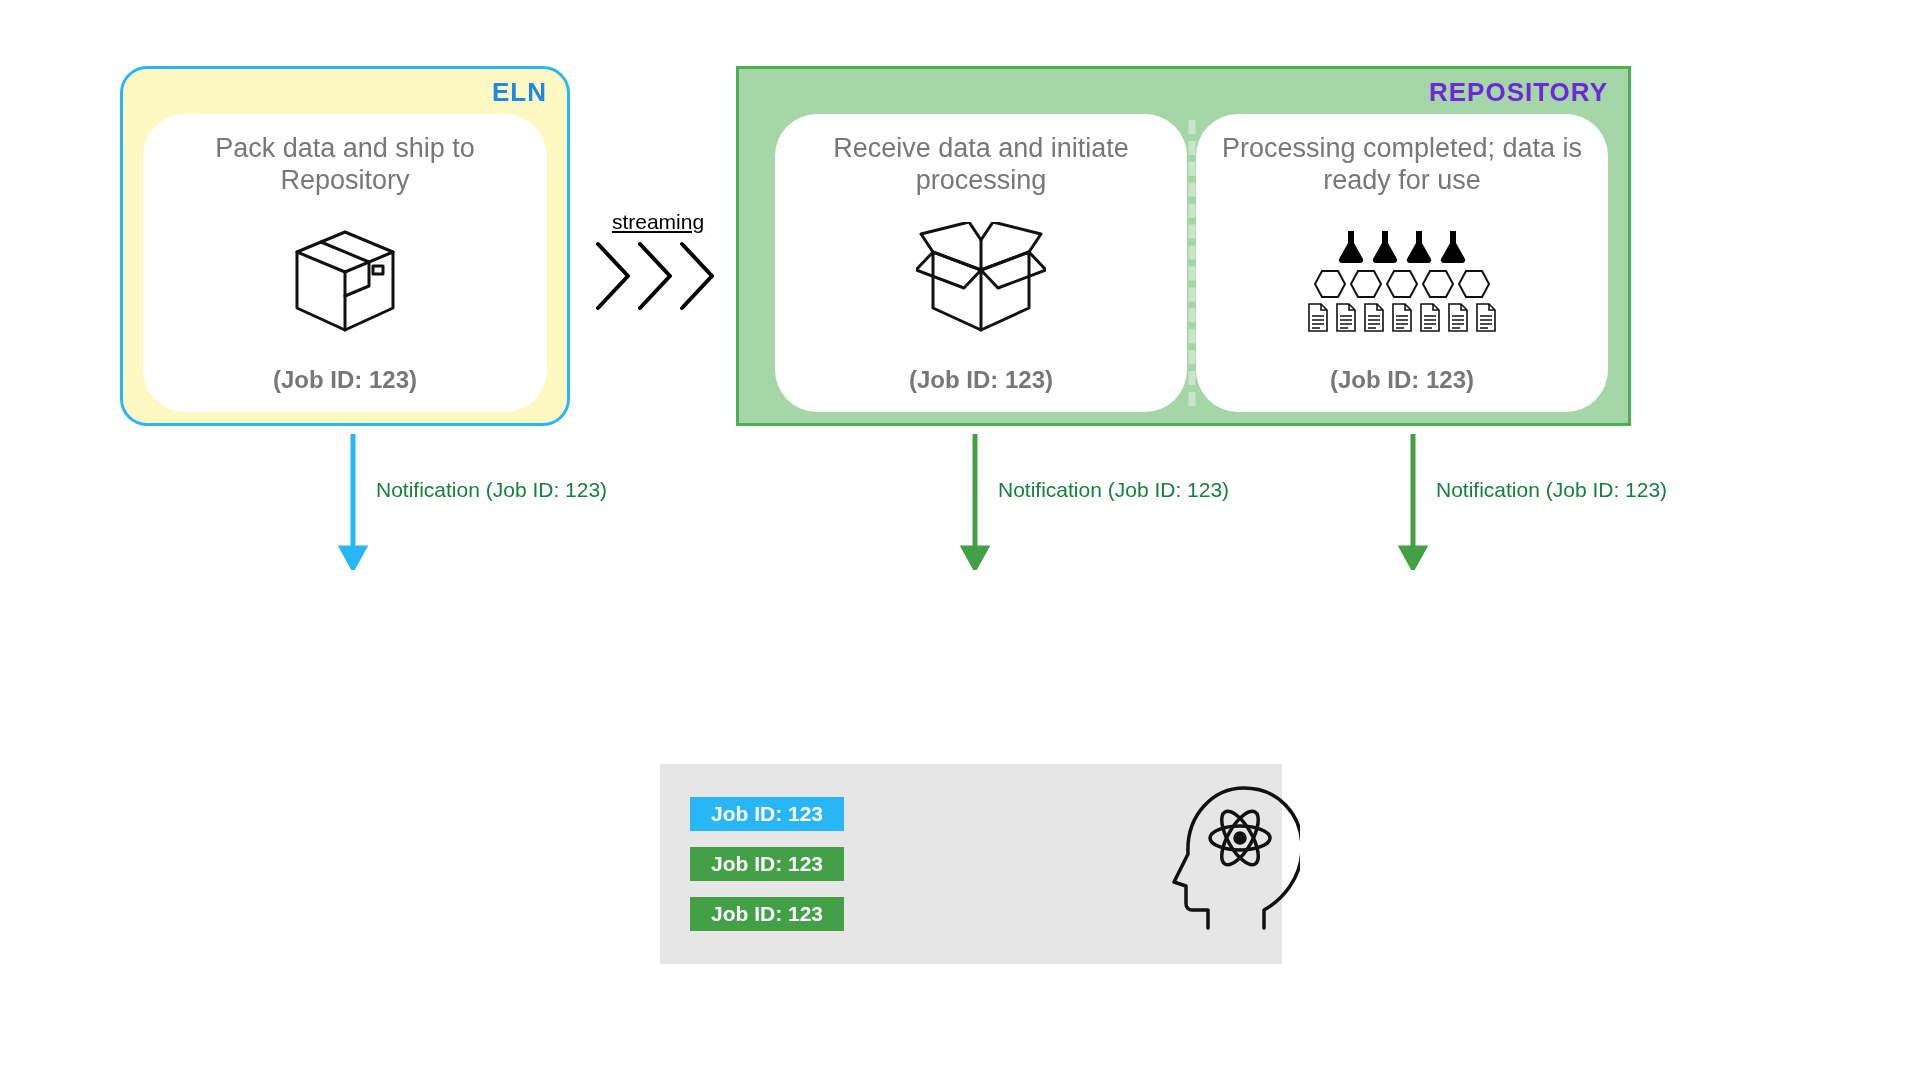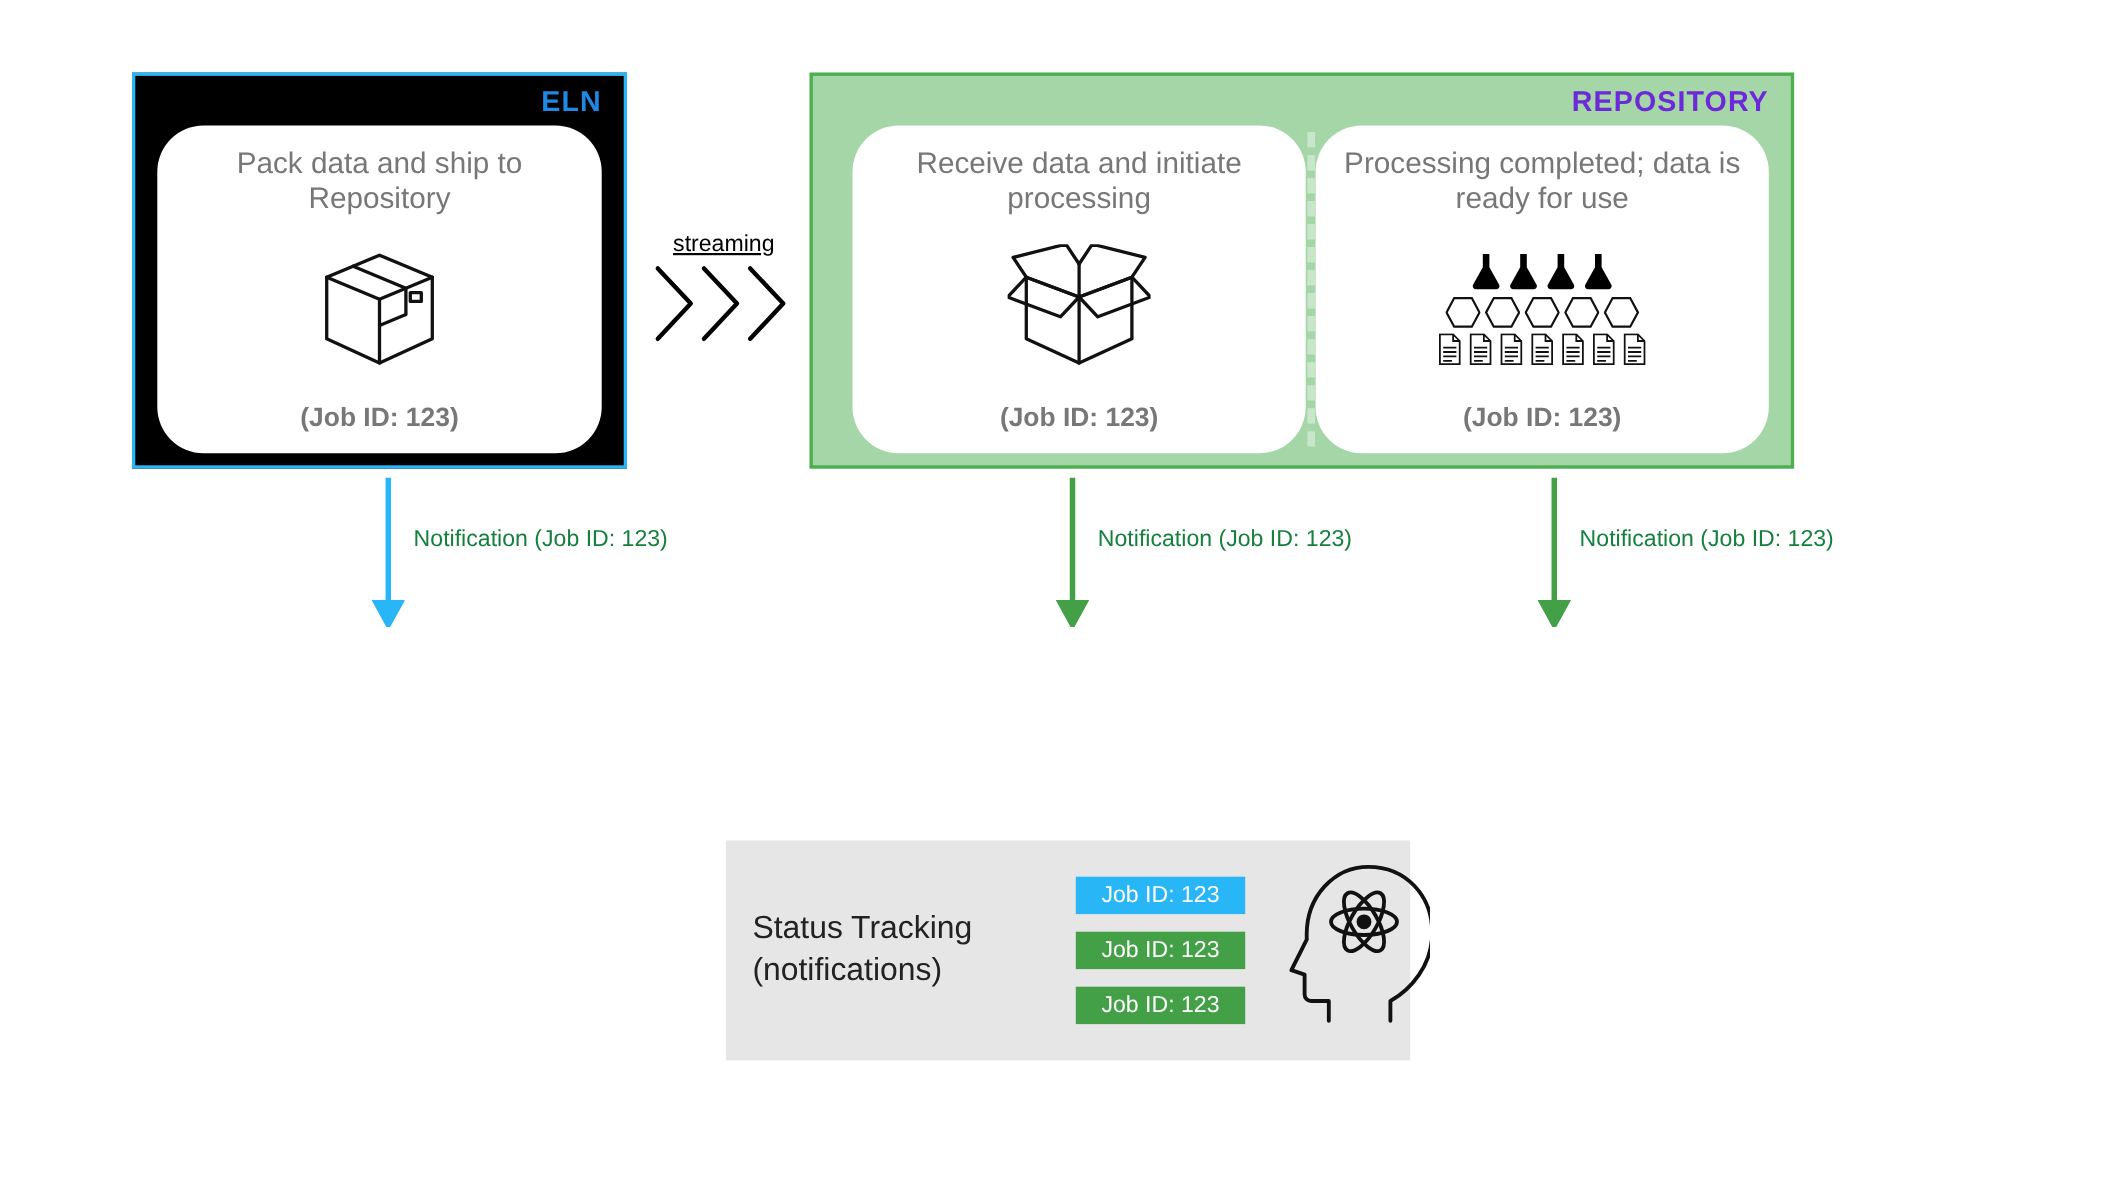--- a/index.html
+++ b/index.html
@@ -12,22 +12,23 @@
     overflow: hidden;
   }
   .outer {
     position: absolute;
     border: 3px solid;
     padding: 8px 20px 20px 20px;
   }
   .eln-box {
     left: 120px; top: 66px;
     width: 450px; height: 360px;
-    background: #000000;
+    background: #fef9c3;
     border-color: #29b6f6;
+    border-radius: 27px;
   }
   .repo-box {
     left: 736px; top: 66px;
     width: 895px; height: 360px;
     background: #a5d6a7;
     border-color: #4caf50;
   }
   .outer-title {
     text-align: right;
     font-size: 26px;
@@ -116,20 +117,21 @@
     flex-direction: column;
     gap: 16px;
     margin-left: 6px;
   }
   .badge {
     color: #fff;
     font-size: 21px;
     text-align: center;
     padding: 5px 20px;
     min-width: 154px;
+    font-weight: bold;
   }
   .badge.blue { background: #29b6f6; }
   .badge.green { background: #43a047; }
   .head-icon {
     position: absolute;
     left: 1170px; top: 780px;
   }
   svg { display: block; }
   .icon-slot { flex: 1; display:flex; align-items:center; justify-content:center; }
   .data-icons { display:flex; flex-direction:column; align-items:center; gap:4px; }
@@ -300,24 +302,20 @@
 
 <svg style="position:absolute; left:1398px; top:434px;" width="30" height="136">
   <g stroke="#43a047" stroke-width="5" fill="#43a047">
     <line x1="15" y1="0" x2="15" y2="118"></line>
     <polygon points="15,134 4,114 26,114"></polygon>
   </g>
 </svg>
 <div class="notif-label" style="left:1436px; top:478px;">Notification (Job ID: 123)</div>
 
 <div class="status-panel">
-  <div class="status-text">
-    <span>Status Tracking</span><br>
-    <span>(notifications)</span>
-  </div>
   <div class="status-badges">
     <div class="badge blue">Job ID: 123</div>
     <div class="badge green">Job ID: 123</div>
     <div class="badge green">Job ID: 123</div>
   </div>
 </div>
 
 <div class="head-icon">
   <svg width="130" height="150" viewBox="0 0 130 150">
     <g fill="none" stroke="#111" stroke-width="3.5" stroke-linecap="round" stroke-linejoin="round">

